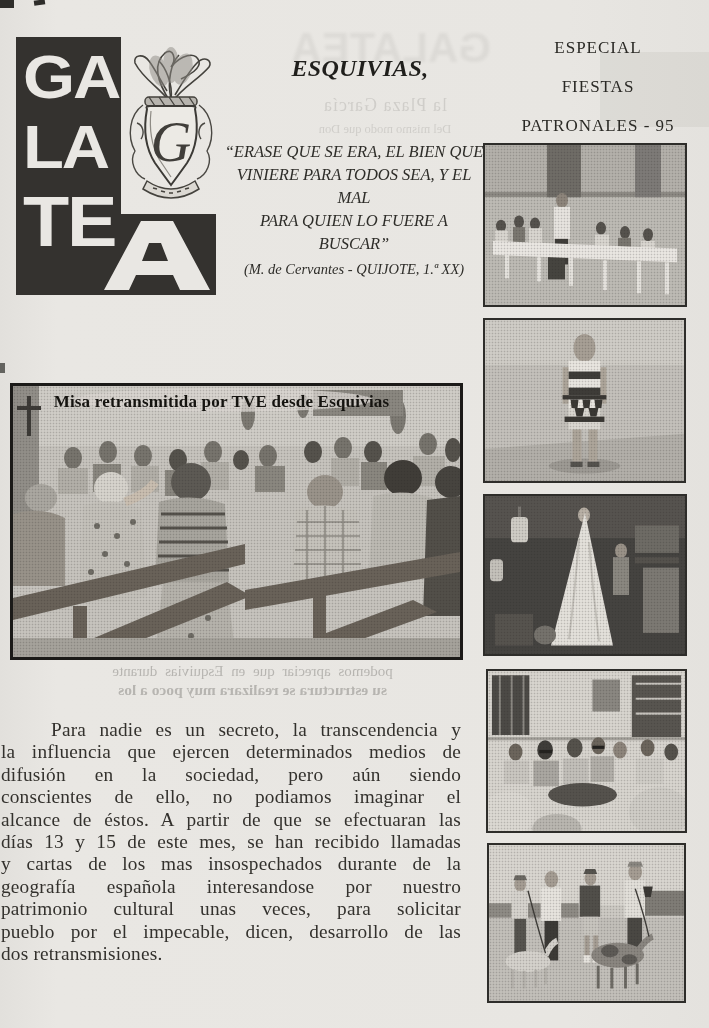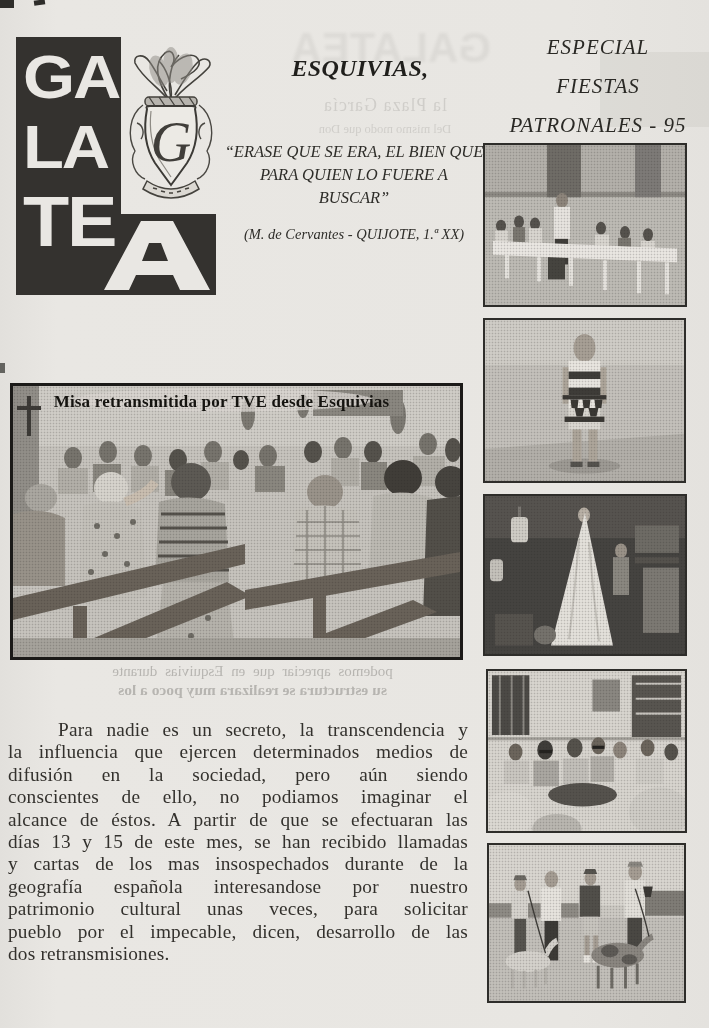--- a/index.html
+++ b/index.html
@@ -17,23 +17,23 @@
   .logo .r1{top:9px;font-size:62px;}
   .logo .r2{top:79px;font-size:62px;}
   .logo .r3{top:150px;font-size:70px;}
   .logo .bigA{position:absolute;left:88px;top:184px;width:106px;height:69px;}
   .logo .crest{position:absolute;left:104px;top:8px;width:102px;height:170px;}
   
   .dateline{position:absolute;left:240px;top:54px;width:240px;text-align:center;
             font-weight:bold;font-style:italic;font-size:24px;line-height:28px;color:#201f1c;letter-spacing:.3px;}
   .quote{position:absolute;left:224px;top:140px;width:260px;text-align:center;font-style:italic;
          font-size:16.5px;line-height:23px;color:#2e2d29;}
-  .quote .attr{font-size:14.5px;margin-top:14px;}
+  .quote .attr{font-size:14.5px;margin-top:3px;}
   .special{position:absolute;left:492px;top:28px;width:212px;text-align:center;
-           font-size:21px;line-height:39px;letter-spacing:1px;color:#2a2925;font-style:italic;}
+           font-size:17px;line-height:39px;letter-spacing:1px;color:#2a2925;}
   
   .ghost{position:absolute;transform:scaleX(-1);color:#45433f;pointer-events:none;}
   .ghost-mast{left:296px;top:24px;width:195px;opacity:.07;filter:blur(1.5px);
               font-family:"Liberation Sans","DejaVu Sans",sans-serif;font-weight:900;font-size:42px;}
   .ghost-top{left:285px;top:95px;width:200px;opacity:.15;filter:blur(.5px);text-align:center;}
   .ghost-top .g1{font-size:18px;letter-spacing:1px;}
   .ghost-top .g2{font-size:12.5px;margin-top:6px;}
   .ghost-photo{left:55px;top:663px;width:395px;opacity:.30;filter:blur(.4px);text-align:center;}
   .ghost-photo .g1{font-size:15px;word-spacing:4px;}
   .ghost-photo .g2{font-size:15.5px;font-weight:bold;margin-top:1px;}
@@ -46,21 +46,21 @@
       background-size:3px 3px;}
   .mainphoto{left:10px;top:383px;width:453px;height:277px;border:3px solid #1b1a18;}
   .caption{position:absolute;left:0;right:30px;top:6px;text-align:center;font-weight:bold;
            font-size:17px;letter-spacing:.2px;color:#14130f;}
   .p1{left:483px;top:143px;width:204px;height:164px;}
   .p2{left:483px;top:318px;width:203px;height:165px;}
   .p3{left:483px;top:494px;width:204px;height:162px;}
   .p4{left:486px;top:669px;width:201px;height:164px;}
   .p5{left:487px;top:843px;width:199px;height:160px;}
   
-  .article{position:absolute;left:8px;top:719px;width:460px;font-size:19.3px;line-height:22.4px;
+  .article{position:absolute;left:1px;top:719px;width:460px;font-size:19.3px;line-height:22.4px;
            color:#33312d;letter-spacing:.2px;}
   .aline{text-align:justify;text-align-last:justify;white-space:normal;}
   .aline:first-child{text-indent:50px;}
   .aline:last-child{text-align-last:left;}
 </style>
 </head>
 <body>
 
 <div class="page">
 
@@ -120,20 +120,21 @@
     </svg>
   </div>
 
   <div class="dateline">
     <div>ESQUIVIAS,</div>
   </div>
 
   <div class="quote">
     <div>
         <div>“ERASE QUE SE ERA, EL BIEN QUE</div>
+        <div>VINIERE PARA TODOS SEA, Y EL MAL</div>
         <div>PARA QUIEN LO FUERE A BUSCAR”</div>
       </div>
     <div class="attr">(M. de Cervantes - QUIJOTE, 1.ª XX)</div>
   </div>
 
   <div class="special">
     <div>
         <div>ESPECIAL</div>
         <div>FIESTAS</div>
         <div>PATRONALES - 95</div>

